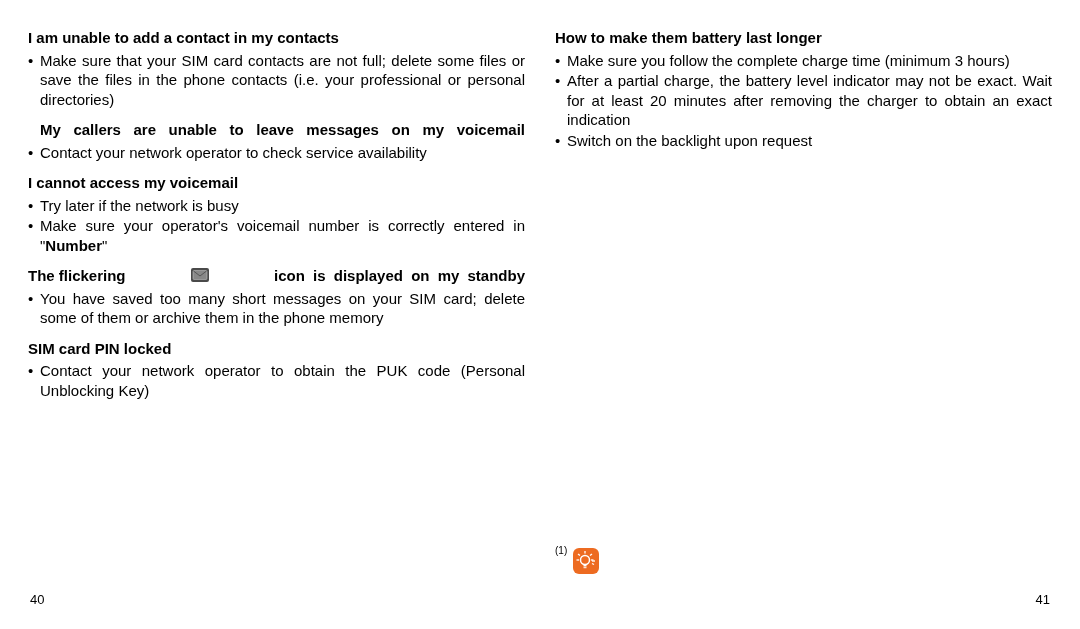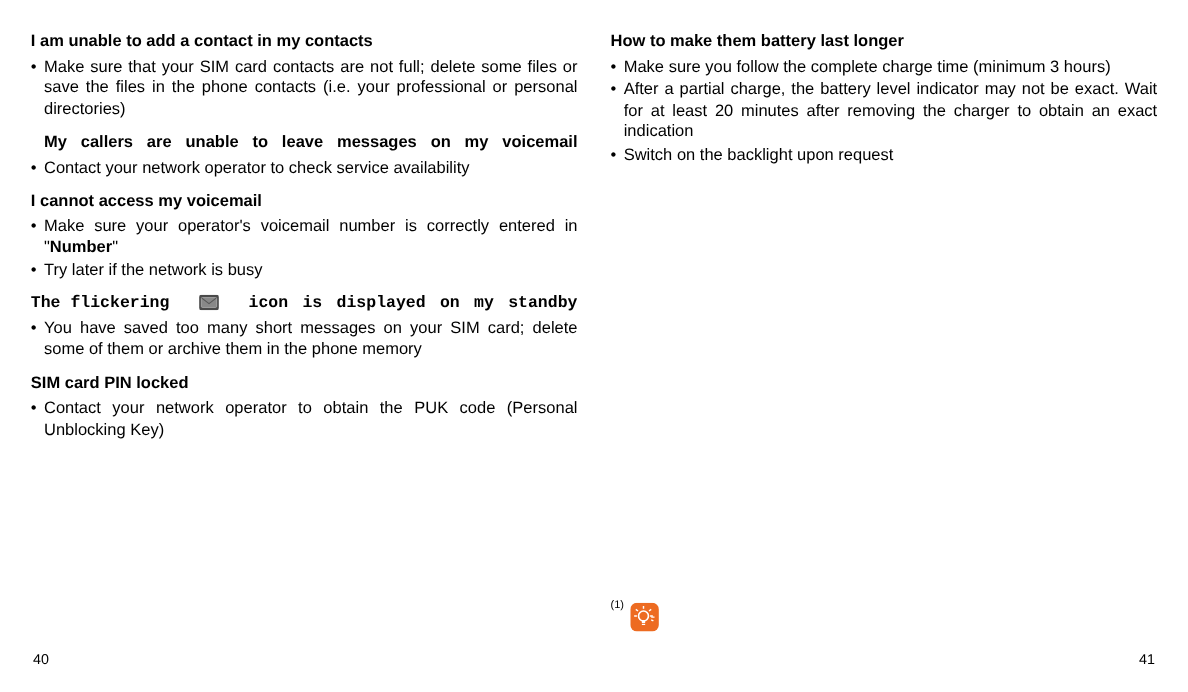--- a/index.html
+++ b/index.html
@@ -109,21 +109,20 @@
       padding: 0 2px;
     }
     .bold {
       font-weight: bold;
     }
     .flicker-row1 {
       display: flex;
       justify-content: space-between;
       align-items: center;
       width: 100%;
-      font-family: Liberation Mono, monospace;
     }
   </style>
 </head>
 <body>
 
 <div class="columns">
   <div class="col">
 
     <div class="heading">I am unable to add a contact in my contacts</div>
     <ul>
@@ -132,22 +131,22 @@
 
     <div class="heading block-justify">
       <span>My callers are unable to leave messages on my voicemail</span>
     </div>
     <ul>
       <li>Contact your network operator to check service availability</li>
     </ul>
 
     <div class="heading">I cannot access my voicemail</div>
     <ul>
+      <li>Try later if the network is busy</li>
       <li>Make sure your operator's voicemail number is correctly entered in "<span class="bold">Number</span>"</li>
-      <li>Try later if the network is busy</li>
     </ul>
 
     <div style="font-weight:bold; margin-bottom:3px;">
       <div class="flicker-row1">
         <span>The flickering</span>
         <span class="envelope-icon">
           <svg viewBox="0 0 18 14">
             <rect x="0" y="0" width="18" height="14" rx="2" fill="#4a4a4a"></rect>
             <rect x="2" y="2.5" width="14" height="9" rx="1" fill="#888" stroke="#ccc" stroke-width="0.5"></rect>
             <path d="M2.5 3 L9 8 L15.5 3" stroke="#555" stroke-width="1" fill="none"></path>

